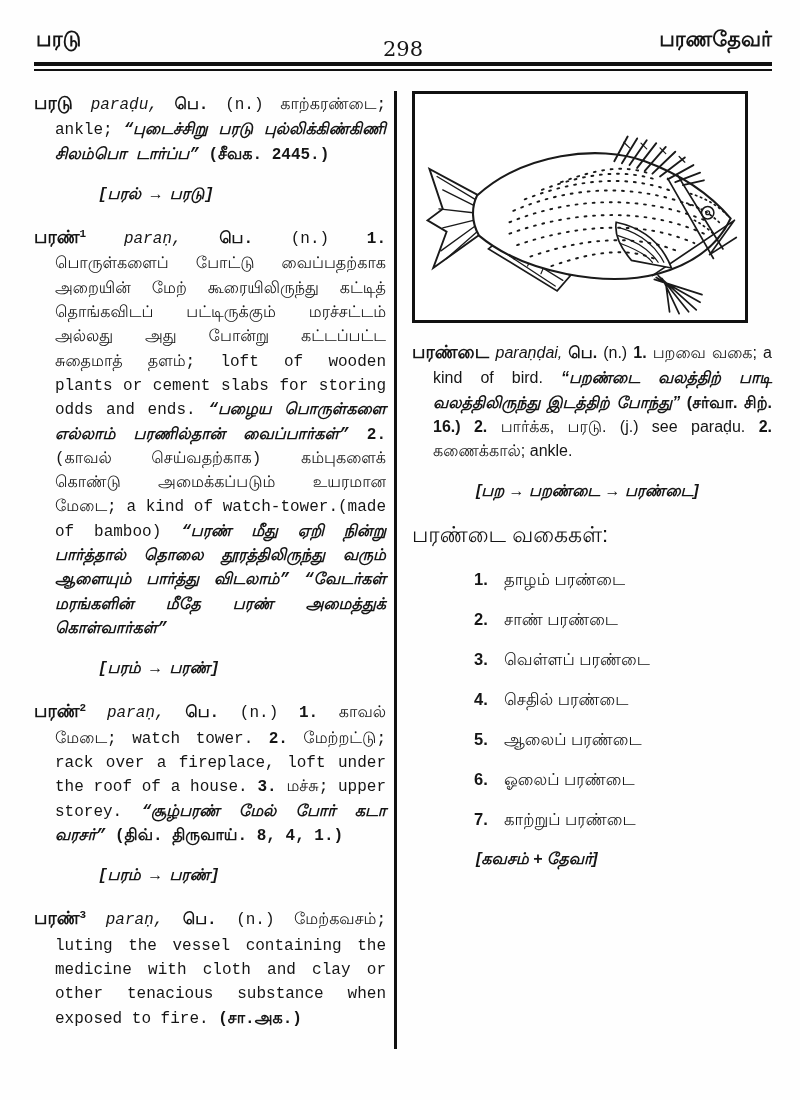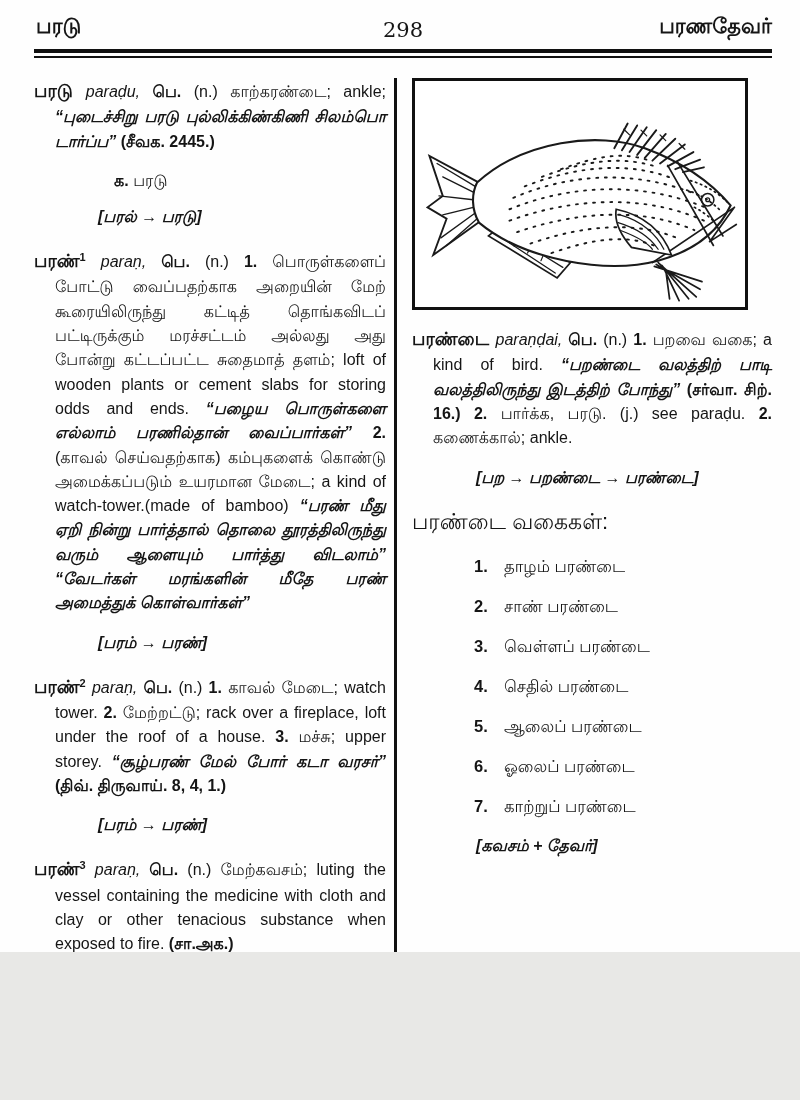--- a/index.html
+++ b/index.html
@@ -1,32 +1,32 @@
 <!DOCTYPE html>
 <html><head>
 <meta charset="utf-8">
 <style>
   html,body{margin:0;padding:0;background:#e8e8e6;}
   .page{
-    width:800px;height:952px;margin:0 auto;background:#fefefe;color:#151515;
+    width:800px;height:1100px;margin:0 auto;background:#fefefe;color:#151515;
     font-family:"Liberation Sans", sans-serif;
-    box-sizing:border-box;padding:10px 28px 0 34px;position:relative;overflow:hidden;
+    box-sizing:border-box;padding:23px 28px 0 34px;position:relative;overflow:hidden;
   }
   
   .hdr{position:relative;height:32px;margin-top:4px;}
   .hdr .hw-left{position:absolute;left:2px;top:0;font-weight:bold;font-size:21px;}
-  .hdr .pageno{position:absolute;left:50%;top:4px;transform:translateX(-50%);
+  .hdr .pageno{position:absolute;left:50%;top:10px;transform:translateX(-50%);
     font-family:"DejaVu Serif", serif;font-size:21px;font-weight:normal;}
   .hdr .hw-right{position:absolute;right:0;top:0;font-weight:bold;font-size:21px;}
   .rule-thick{border-top:4px solid #111;margin-top:3px;}
   .rule-thin{border-top:2px solid #111;margin-top:3px;}
 
   
   .columns{display:flex;margin-top:20px;align-items:stretch;}
-  .col-left{width:352px;}
+  .col-left{width:352px;font-family:Liberation Mono, monospace;}
   .col-divider{width:3px;background:#111;margin-left:8px;}
   .col-right{flex:1;padding-left:15px;}
 
   
   .entry{margin:0 0 18px 0;font-size:16px;line-height:1.52;text-align:justify;
     padding-left:21px;text-indent:-21px;}
   .b{font-weight:bold;}
   .i{font-style:italic;}
   .bi{font-weight:bold;font-style:italic;}
   .hw{font-weight:bold;font-size:18px;}
@@ -54,21 +54,20 @@
     <span class="pageno">298</span>
     <span class="hw-right">பரணதேவர்</span>
   </div>
   <div class="rule-thick"></div>
   <div class="rule-thin"></div>
 
   <div class="columns">
 
     <div class="col-left">
       <p class="entry"><span class="hw">பரடு </span><span class="i">paraḍu, </span><span class="b">பெ. </span><span>(n.) காற்கரண்டை; ankle; </span><span class="bi">“புடைச்சிறு பரடு புல்லிக்கிண்கிணி சிலம்பொ டார்ப்ப” </span><span class="b">(சீவக. 2445.)</span></p>
-      <p class="cognate"><span class="b">க. </span><span>பரடு</span></p>
       <p class="etym">[பரல் → பரடு]</p>
 
       <p class="entry"><span class="hw">பரண்</span><span class="sup">1</span><span> </span><span class="i">paraṇ, </span><span class="b">பெ. </span><span>(n.) </span><span class="b">1. </span><span>பொருள்களைப் போட்டு வைப்பதற்காக அறையின் மேற் கூரையிலிருந்து கட்டித் தொங்கவிடப் பட்டிருக்கும் மரச்சட்டம் அல்லது அது போன்று கட்டப்பட்ட சுதைமாத் தளம்; loft of wooden plants or cement slabs for storing odds and ends. </span><span class="bi">“பழைய பொருள்களை எல்லாம் பரணில்தான் வைப்பார்கள்” </span><span class="b">2. </span><span>(காவல் செய்வதற்காக) கம்புகளைக் கொண்டு அமைக்கப்படும் உயரமான மேடை; a kind of watch-tower.(made of bamboo) </span><span class="bi">“பரண் மீது ஏறி நின்று பார்த்தால் தொலை தூரத்திலிருந்து வரும் ஆளையும் பார்த்து விடலாம்” “வேடர்கள் மரங்களின் மீதே பரண் அமைத்துக் கொள்வார்கள்”</span></p>
       <p class="etym">[பரம் → பரண்]</p>
 
       <p class="entry"><span class="hw">பரண்</span><span class="sup">2</span><span> </span><span class="i">paraṇ, </span><span class="b">பெ. </span><span>(n.) </span><span class="b">1. </span><span>காவல் மேடை; watch tower. </span><span class="b">2. </span><span>மேற்றட்டு; rack over a fireplace, loft under the roof of a house. </span><span class="b">3. </span><span>மச்சு; upper storey. </span><span class="bi">“சூழ்பரண் மேல் போர் கடா வரசர்” </span><span class="b">(திவ். திருவாய். 8, 4, 1.)</span></p>
       <p class="etym">[பரம் → பரண்]</p>
 
       <p class="entry"><span class="hw">பரண்</span><span class="sup">3</span><span> </span><span class="i">paraṇ, </span><span class="b">பெ. </span><span>(n.) </span><span>மேற்கவசம்; luting the vessel containing the medicine with cloth and clay or other tenacious substance when exposed to fire. </span><span class="b">(சா.அக.)</span></p>
 

